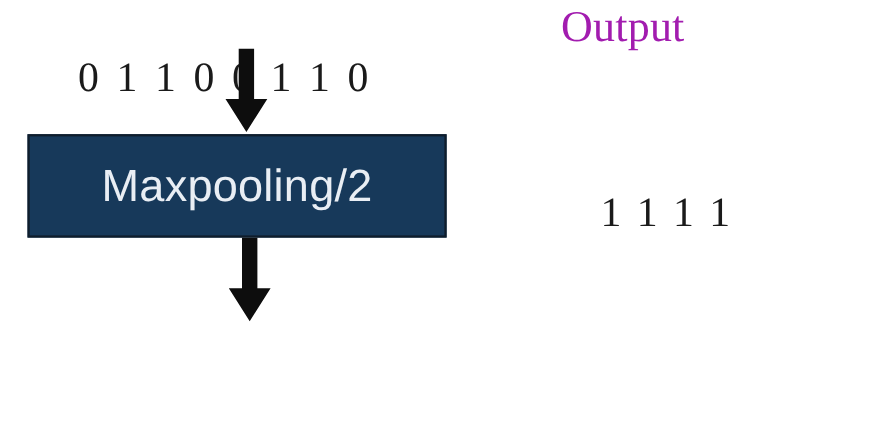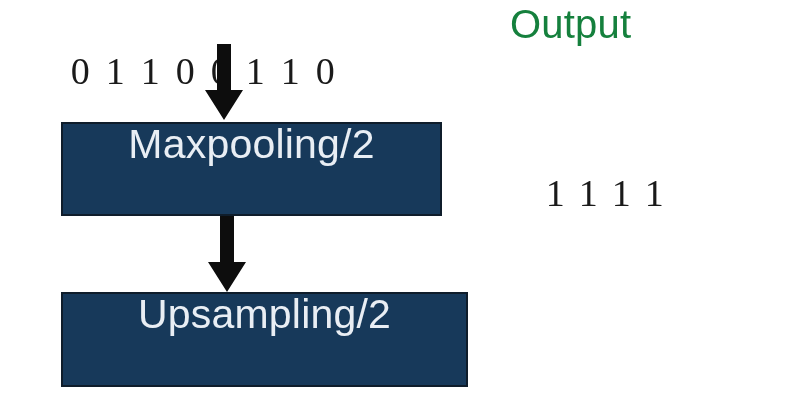--- a/index.html
+++ b/index.html
@@ -36,37 +36,37 @@
     top: 8px;
     margin-top: 44px;
   }
   #input-sequence .seq-digit { width: 35px; text-align: center; }
 
   
   #output-header {
     position: absolute;
     left: 510px;
     top: 4px;
-    font-family: Liberation Sans, sans-serif;
+    font-family: Liberation Serif, serif;
     font-size: 40px;
     line-height: 1;
-    color: #15803d;
+    color: #a21caf;
     letter-spacing: 0.005em;
     white-space: nowrap;
   }
 
   
   .layer-box {
     position: absolute;
     background: #17395a;
     border: 2px solid #0f1d2b;
     box-sizing: border-box;
     display: flex;
+    align-items: center;
     justify-content: center;
-    margin-left: 36px;
   }
   .layer-label {
     font-family: "Liberation Sans", sans-serif;
     color: #e9eef4;
     font-size: 41px;
     line-height: 1;
     white-space: nowrap;
     letter-spacing: 0.005em;
   }
   #maxpool-box {
@@ -117,18 +117,15 @@
   <div id="maxpool-box" class="layer-box">
     <span class="layer-label">Maxpooling/2</span>
   </div>
 
   <div id="maxpool-output" class="seq"><span class="seq-digit">1</span><span class="seq-digit">1</span><span class="seq-digit">1</span><span class="seq-digit">1</span></div>
 
   <svg class="arrow" style="left:203px; top:216px;" width="48" height="80" viewBox="0 0 48 80">
     <polygon points="17,0 31,0 31,46 43,46 24,76 5,46 17,46" fill="#0d0d0d"></polygon>
   </svg>
 
-  <div id="upsample-box" class="layer-box">
-    <span class="layer-label">Upsampling/2</span>
-  </div>
 
 
 </div>
 
 </body></html>

